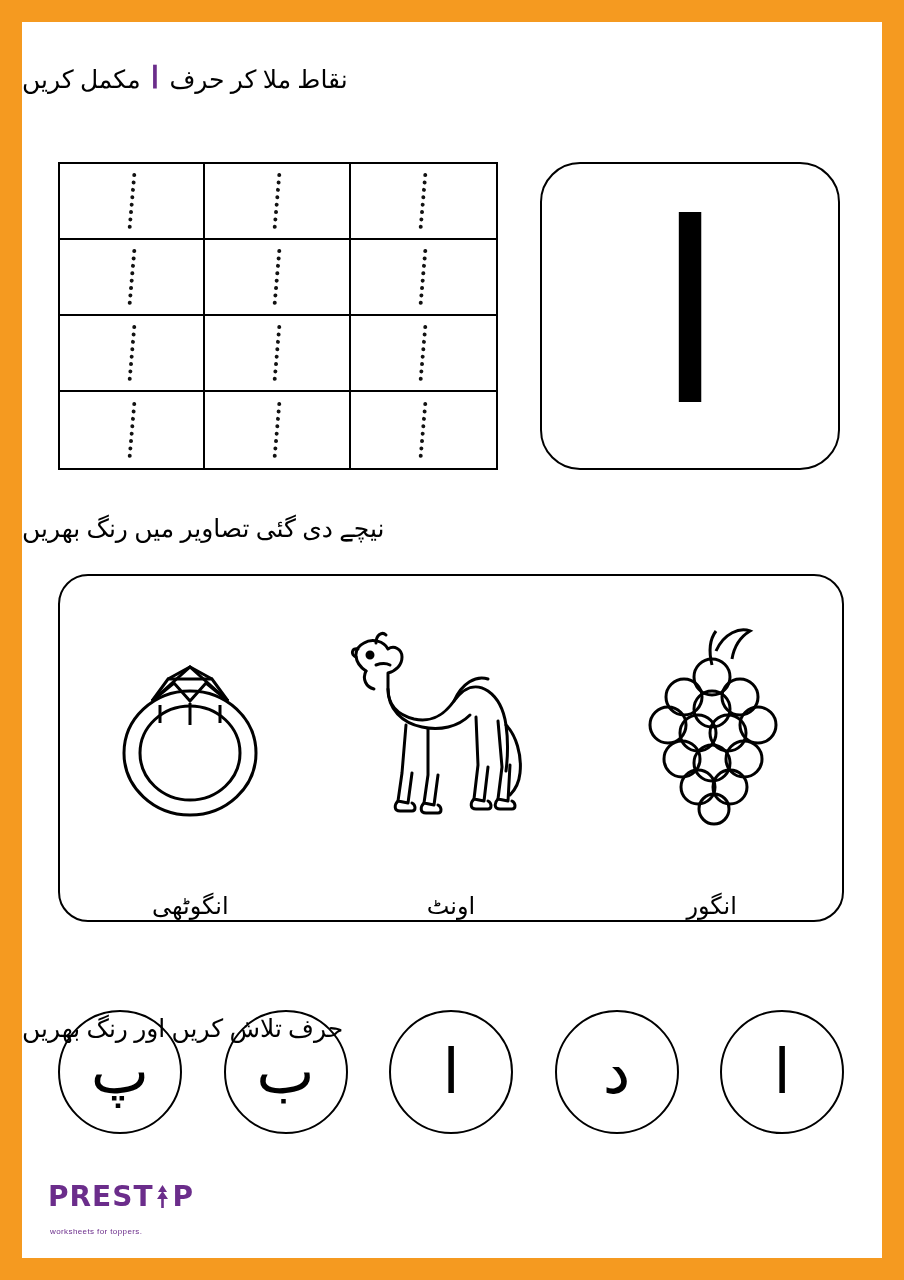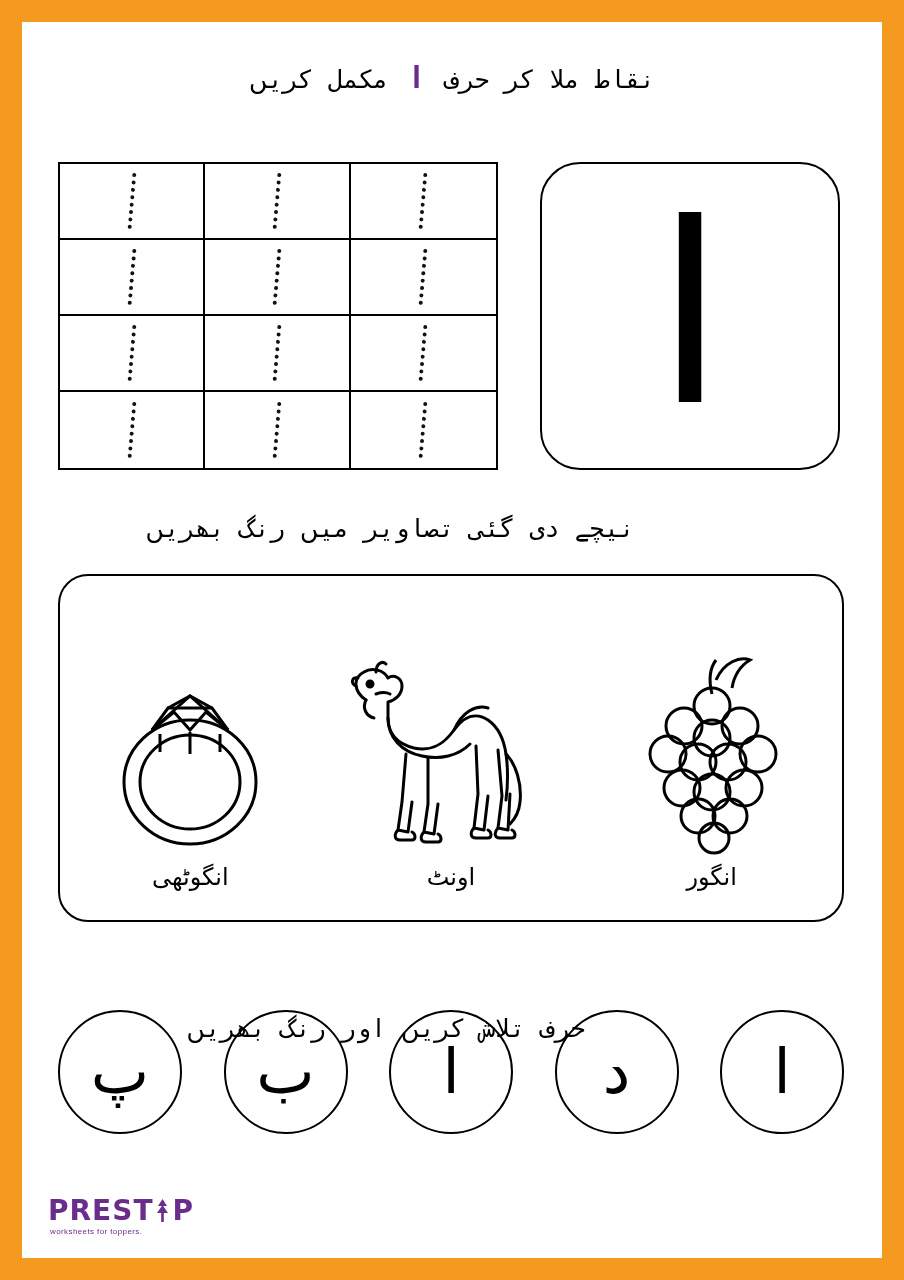--- a/index.html
+++ b/index.html
@@ -18,23 +18,23 @@
     left: 22px;
     top: 22px;
     width: 860px;
     height: 1236px;
     background: #ffffff;
     box-sizing: border-box;
   }
 
   
   .heading {
-    text-align: center;
+    text-align: left;
     direction: rtl;
-    font-family: Liberation Mono, monospace;
+    font-family: Liberation Serif, serif;
     font-size: 25px;
     color: #000;
     white-space: nowrap;
   }
   .heading .big-letter {
     color: #6B2D8B;
     font-size: 30px;
     font-weight: bold;
     padding: 0 4px;
   }
@@ -121,21 +121,21 @@
     border-radius: 30px;
     box-sizing: border-box;
     display: flex;
   }
   .picture-item {
     flex: 1;
     position: relative;
     display: flex;
     flex-direction: column;
     align-items: center;
-    justify-content: center;
+    justify-content: space-between;
     padding-top: 26px;
   }
   .picture-art {
     height: 230px;
     display: flex;
     align-items: center;
     justify-content: center;
   }
   .picture-label {
     direction: rtl;
@@ -207,21 +207,21 @@
     width: 17px;
     height: 24px;
     position: relative;
     margin: 0 1px;
   }
   #footer-logo .tagline {
     font-family: "Liberation Sans", sans-serif;
     font-size: 8px;
     color: #6B2D8B;
     letter-spacing: 0.4px;
-    margin-top: 2px;
+    margin-top: 16px;
     margin-left: 2px;
   }
 </style>
 </head>
 <body>
 
 <div class="page">
 
   <div id="title-row" class="heading">
     <span>نقاط ملا کر حرف</span>

